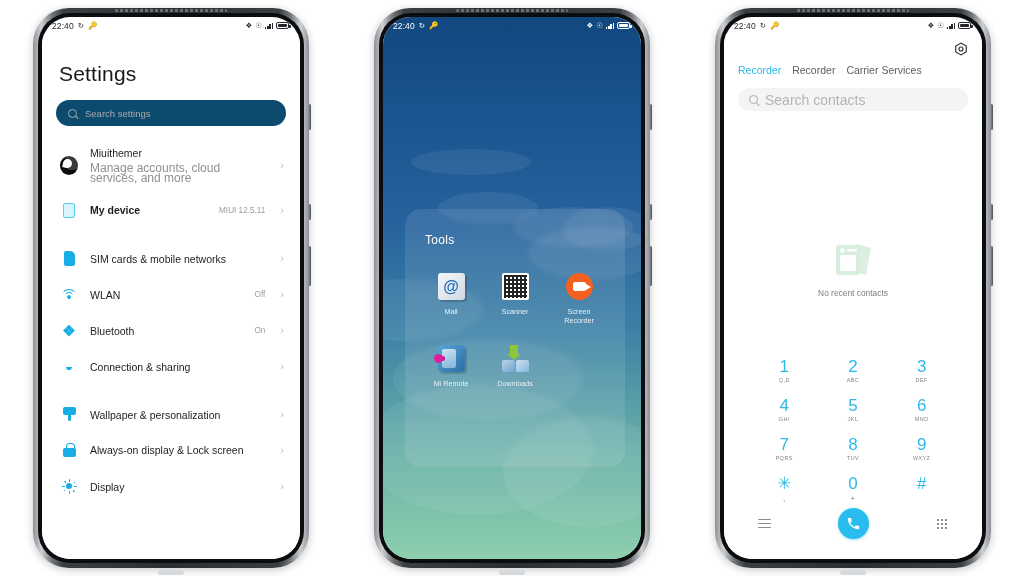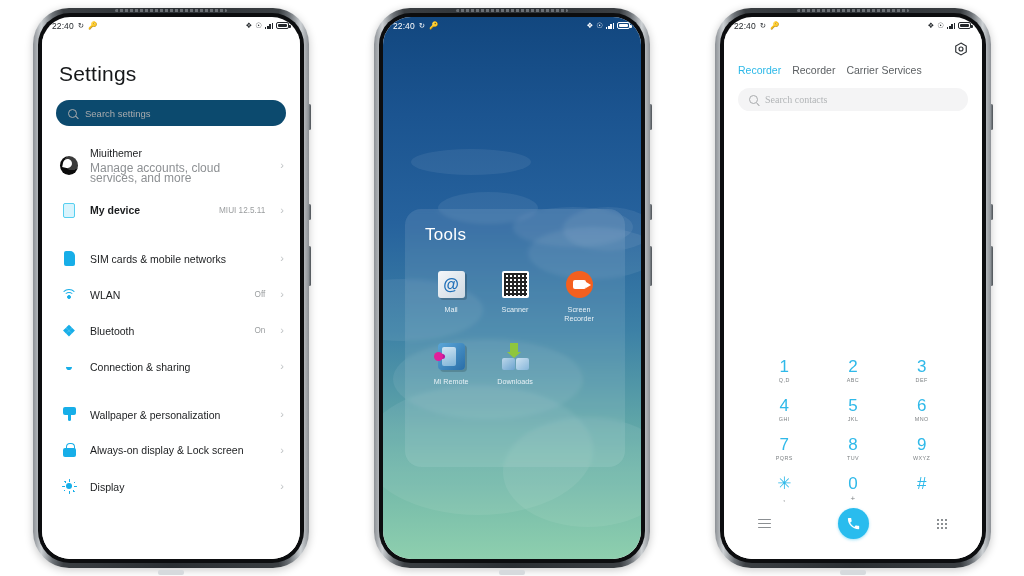--- a/index.html
+++ b/index.html
@@ -177,21 +177,21 @@
       #3d81a6 58%, #69b0a8 80%, #8ecfae 100%);
   }
   .blob { position:absolute; border-radius:50%; background: rgba(255,255,255,.07); }
   .folder {
     position:absolute; left:22px; top:192px; width:220px; height:258px;
     background: rgba(255,255,255,.10);
     border-radius: 16px;
     backdrop-filter: blur(2px);
     padding: 16px 14px;
   }
-  .folder-title { color:#fff; font-size:17px; font-weight:400; margin: 0 0 26px 6px; letter-spacing:.3px;}
+  .folder-title { color:#fff; font-size:12px; font-weight:400; margin: 8px 0 26px 6px; letter-spacing:.3px;}
   .app-grid { display:grid; grid-template-columns: repeat(3, 1fr); row-gap: 20px; }
   .app { display:flex; flex-direction:column; align-items:center; gap:7px; }
   .app-label { color:#e8f1f6; font-size:7.2px; line-height:9px; text-align:center; max-width:48px;}
   .app-ic { width:27px; height:27px; position:relative; }
 
   .ic-mail { background: linear-gradient(135deg,#f4f7fa,#cfd9e2); border-radius:3px; box-shadow:2px 2px 0 rgba(0,0,0,.18); display:flex;align-items:center;justify-content:center;}
   .ic-mail::after{content:"@"; color:#1f6fb8; font-size:16px; font-weight:bold; line-height:1;}
   .ic-qr { background:#fff; border-radius:2px; padding:2px; }
   .ic-qr .q { width:100%;height:100%;
     background-image:
@@ -219,21 +219,21 @@
   .dialer { height: calc(100% - 17px); background:#fff; position:relative; }
   .d-gear { position:absolute; right:14px; top:8px; width:14px; height:14px; }
   .hexgear { width:14px;height:14px;display:block; }
   .tabs { display:flex; gap:11px; padding: 30px 14px 0 14px; }
   .tab { font-size:10.5px; color:#5c6063; white-space:nowrap; }
   .tab.active { color:#2bb8e8; }
   .d-search {
     margin: 12px 14px 0 14px; height:23px; border-radius:12px; background:#f4f4f5;
     display:flex; align-items:center; gap:7px; padding: 0 11px;
   }
-  .d-search .ph { font-size:10px; color:#b2b5b7;font-family:Liberation Serif, serif; }
+  .d-search .ph { font-size:14px; color:#b2b5b7; }
   .empty { position:absolute; left:0; right:0; top:205px; text-align:center; }
   .empty-ic { width:46px; height:42px; margin: 0 auto 7px auto; position:relative;}
   .empty-txt { font-size:8.4px; color:#7d8083; }
 
   .keypad { position:absolute; left:0; right:0; top:318px; padding: 0 26px; }
   .kp-row { display:flex; }
   .key { flex:1; text-align:center; padding: 5px 0 7px 0; }
   .key .num { font-size:17px; color:#2fb9e9; line-height:19px; font-weight:400;}
   .key .sub { font-size:5.4px; color:#7f8386; letter-spacing:.45px; margin-top:1px; height:7px;}
   .key .sub.big { font-size:8px; }
@@ -522,20 +522,32 @@
             <div class="tab active">Recorder</div>
             <div class="tab">Recorder</div>
             <div class="tab">Carrier Services</div>
           </div>
 
           <div class="d-search">
             <span class="mag"></span>
             <span class="ph">Search contacts</span>
           </div>
 
+          <div class="empty">
+            <div class="empty-ic">
+              <svg viewBox="0 0 46 42" width="46" height="42" aria-hidden="true">
+                <path d="M27 5 L41 9 L36 36 L22 32 Z" fill="#dcefe2"></path>
+                <rect x="6" y="6" width="24" height="30" rx="3" fill="#d7edde"></rect>
+                <rect x="10" y="16" width="16" height="16" rx="1.5" fill="#ffffff"></rect>
+                <circle cx="12.5" cy="11.5" r="2.4" fill="#ffffff"></circle>
+                <rect x="17" y="10" width="10" height="2.6" rx="1.3" fill="#ffffff"></rect>
+              </svg>
+            </div>
+            <div class="empty-txt">No recent contacts</div>
+          </div>
 
           <div class="keypad">
             <div class="kp-row">
               <div class="key">
                 <div class="num">1</div>
                 <div class="sub">Q,D</div>
               </div>
               <div class="key">
                 <div class="num">2</div>
                 <div class="sub">ABC</div>

